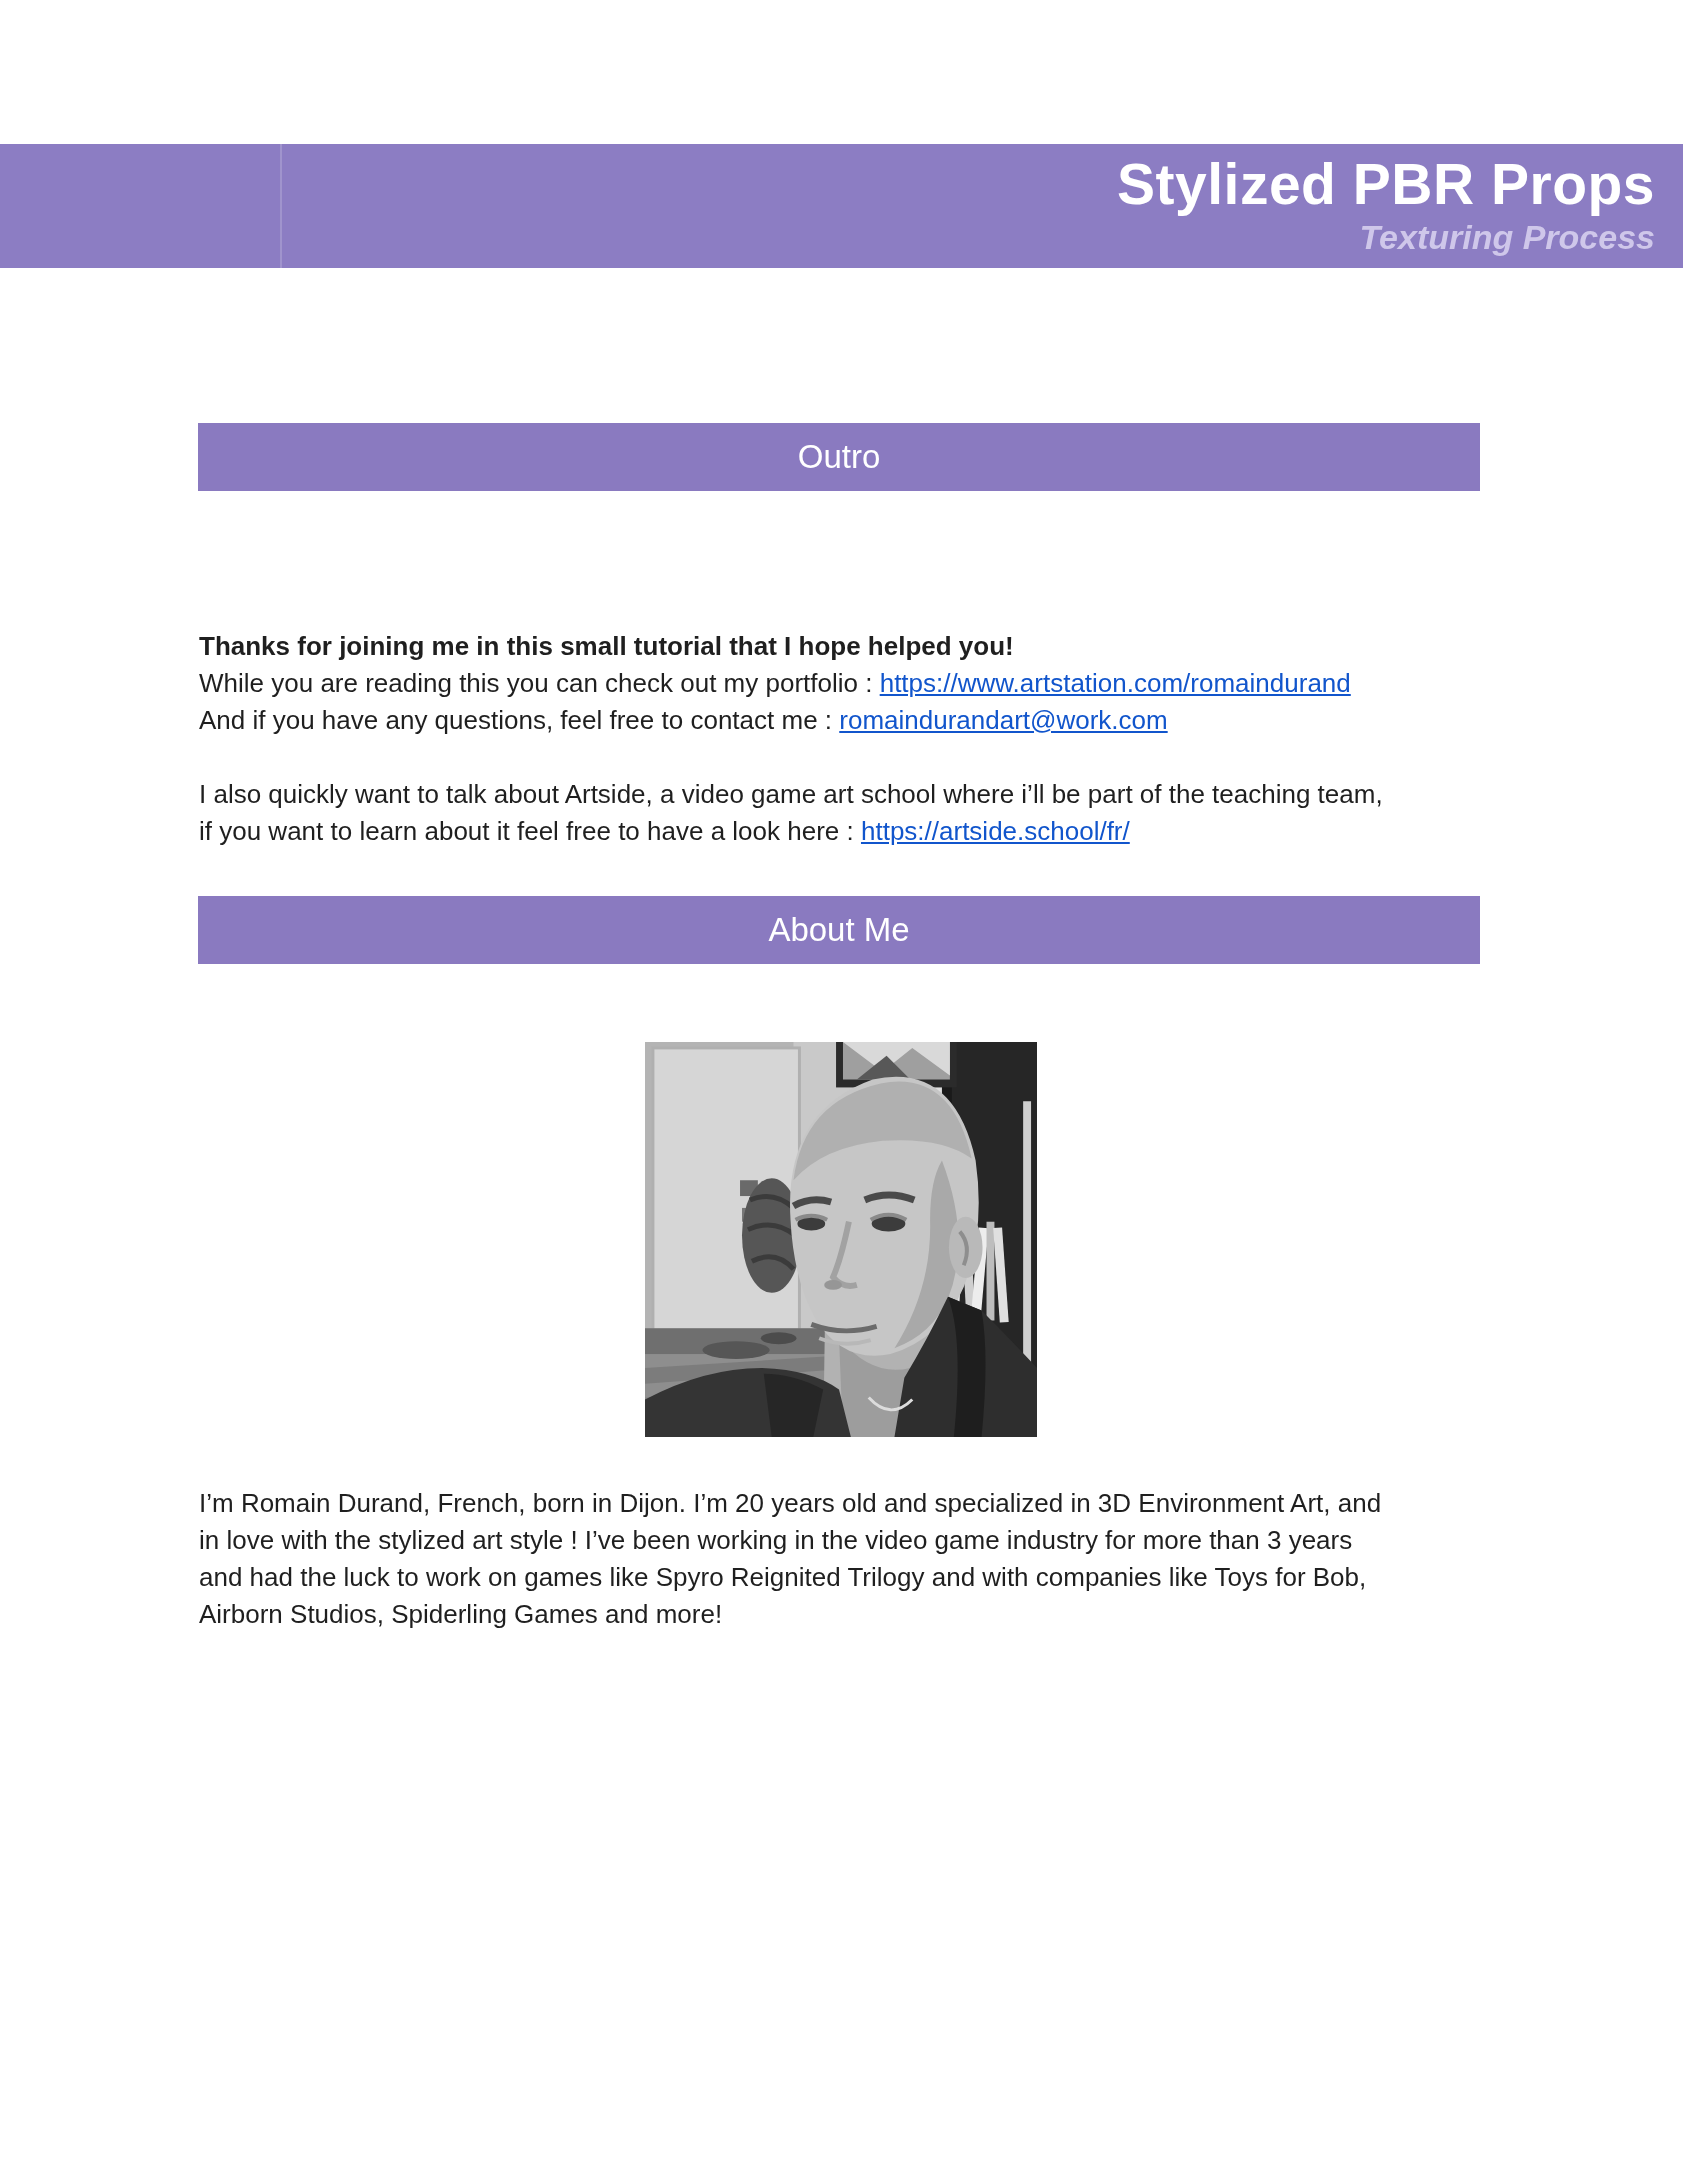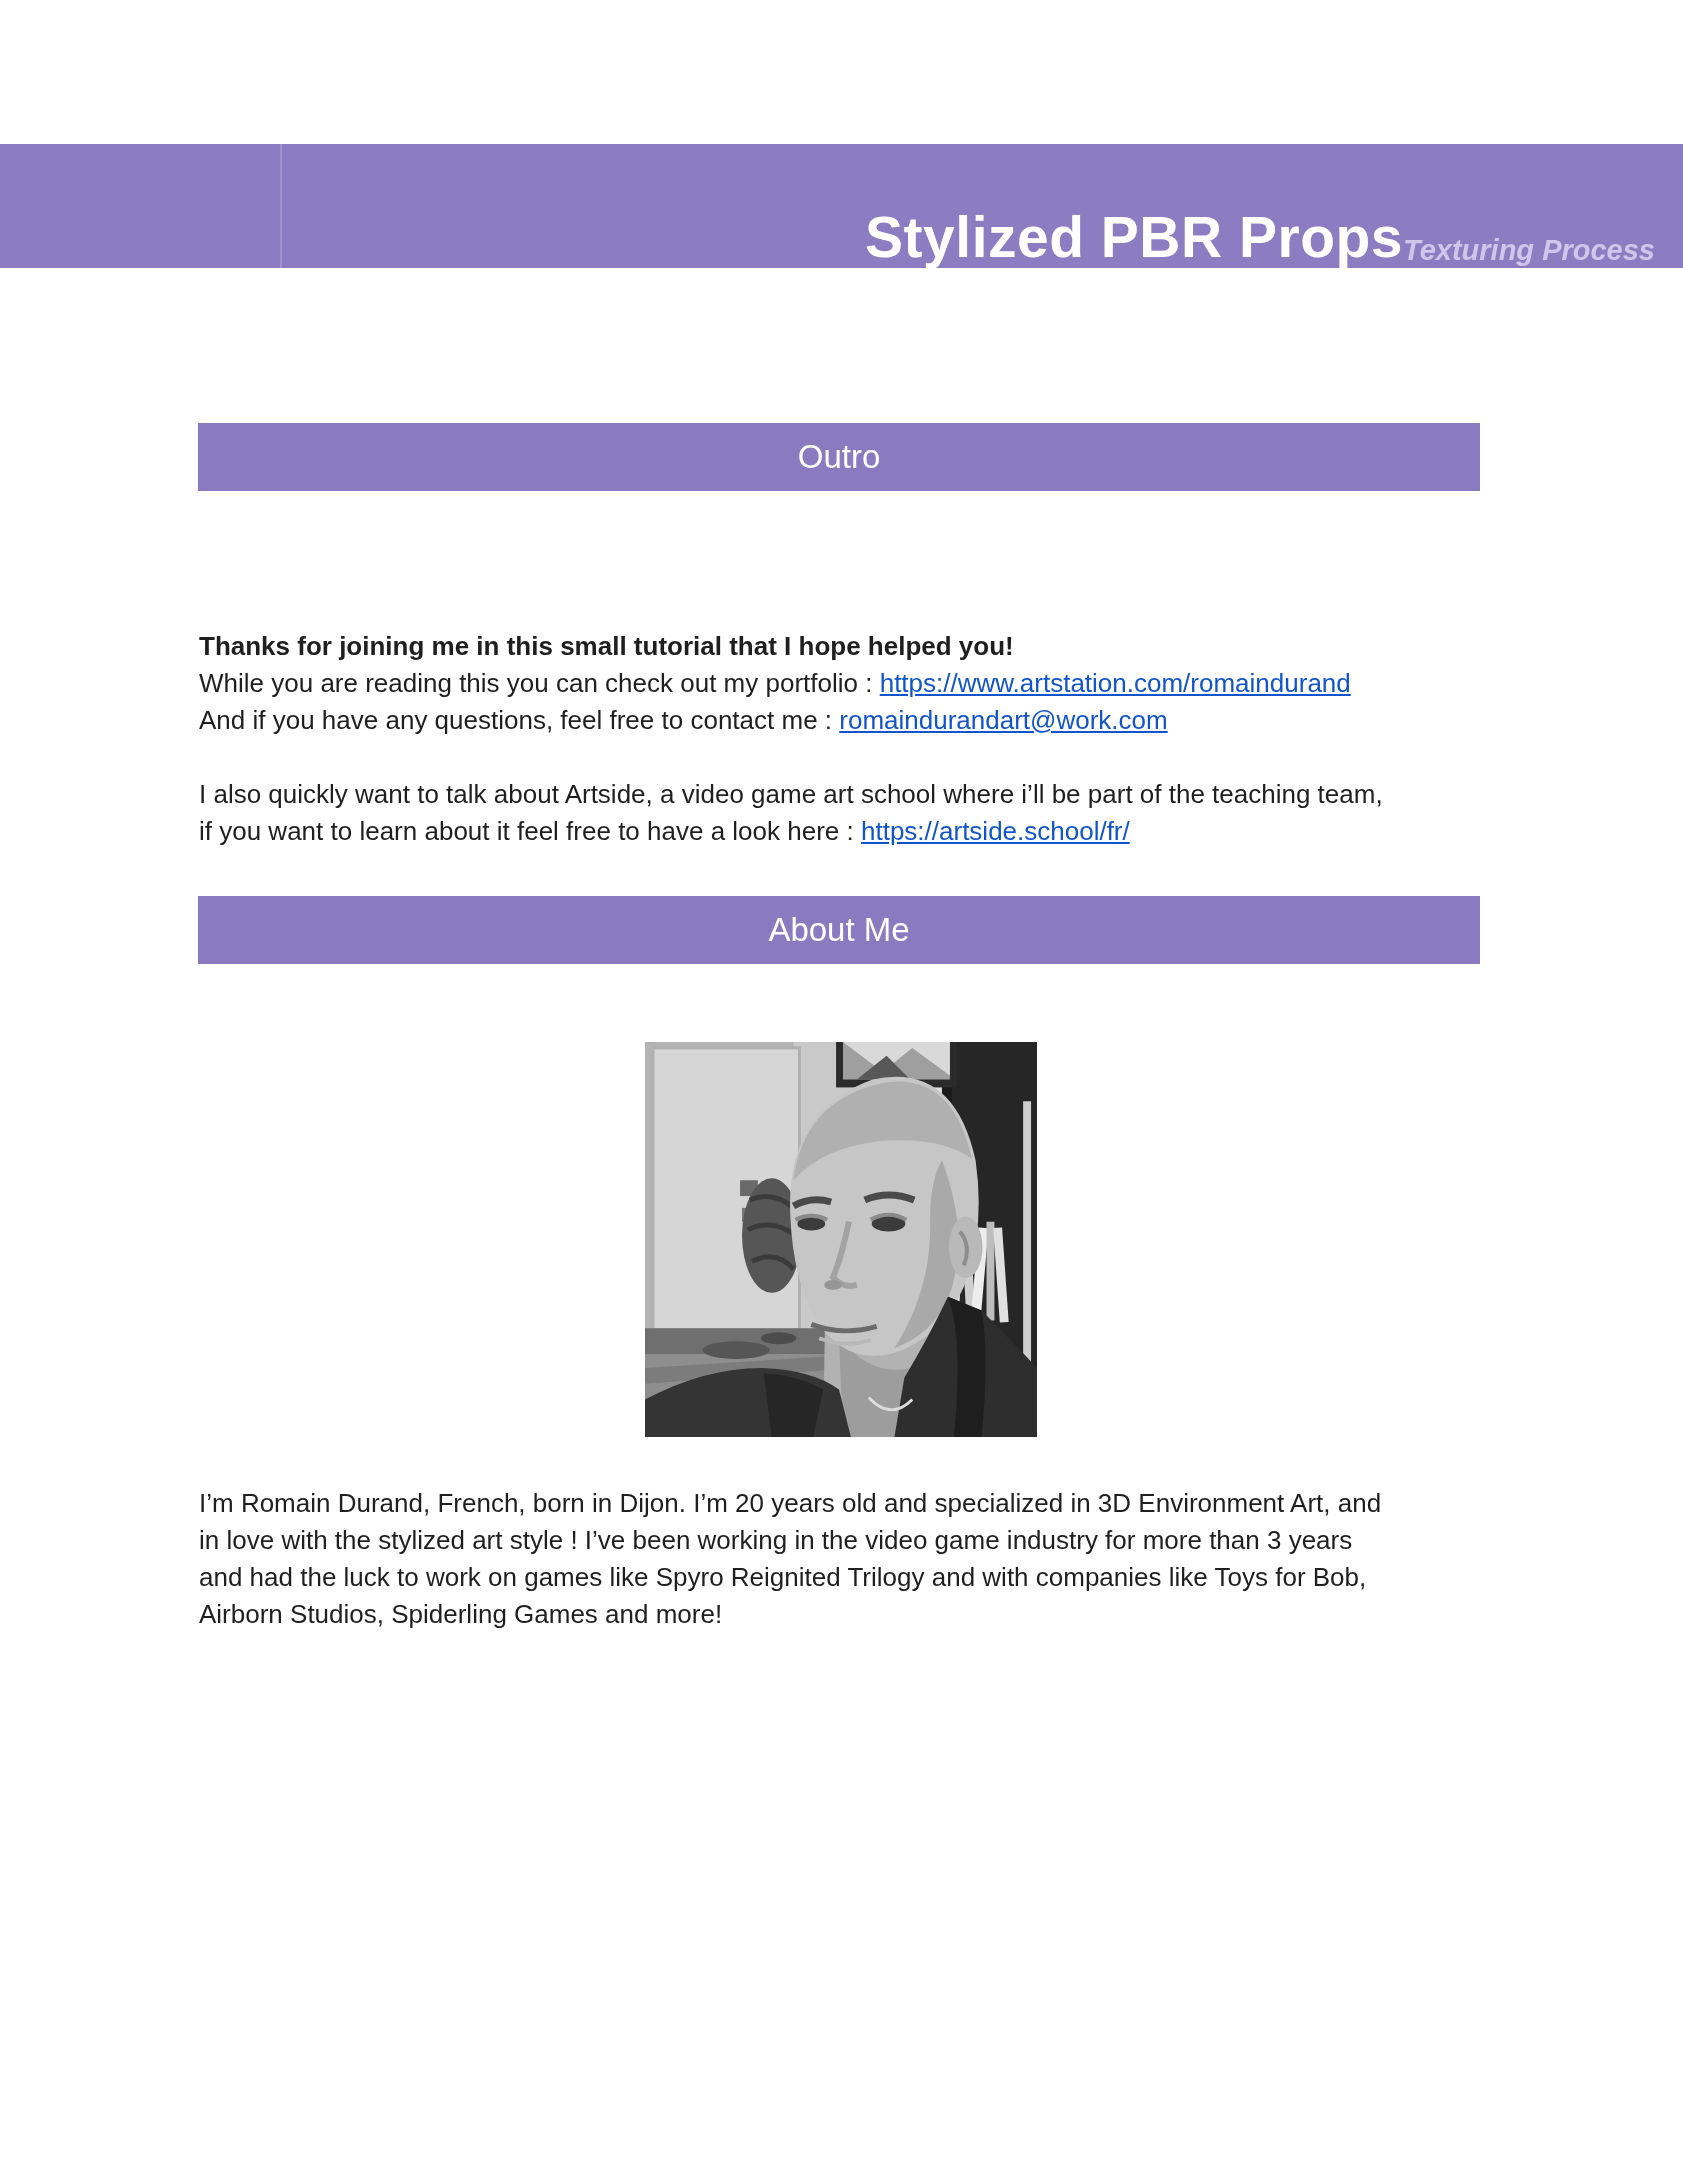--- a/index.html
+++ b/index.html
@@ -22,30 +22,30 @@
   }
   .header-divider {
     position: absolute;
     left: 280px; top: 0;
     width: 2px; height: 100%;
     background: rgba(255,255,255,0.18);
   }
   .header-text {
     position: absolute;
     right: 28px; top: 0; height: 100%;
-    display: flex; flex-direction: row;
+    display: flex; flex-direction: column;
     justify-content: center; align-items: flex-end;
   }
   .header-title {
     font-size: 57px; font-weight: bold;
     color: #ffffff; line-height: 1.05;
     letter-spacing: 0.5px;
   }
   .header-subtitle {
-    font-size: 29px; font-weight: bold; font-style: italic;
+    font-size: 34px; font-weight: bold; font-style: italic;
     color: #cfc7ea; line-height: 1.2;
     margin-top: 2px;
   }
 
   
   .section-banner {
     position: absolute;
     left: 198px; width: 1282px; height: 68px;
     background: #8a7ac0;
     display: flex; align-items: center; justify-content: center;

